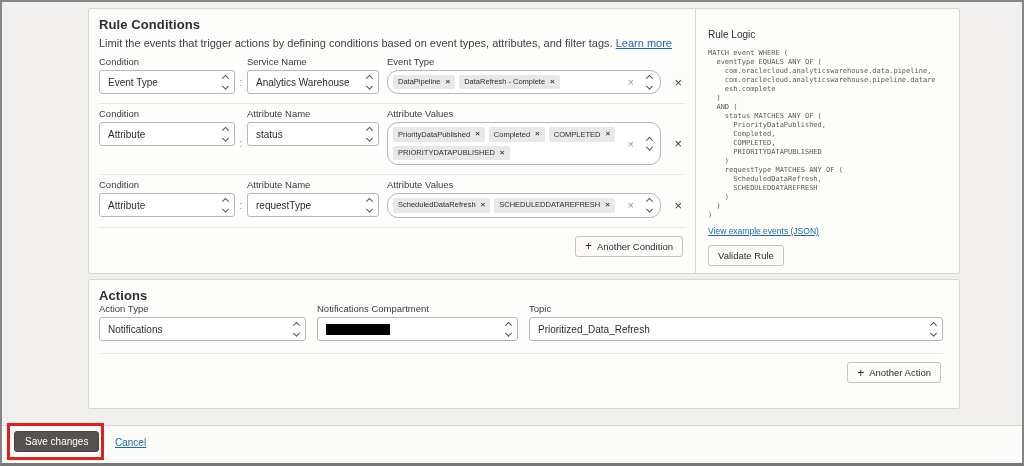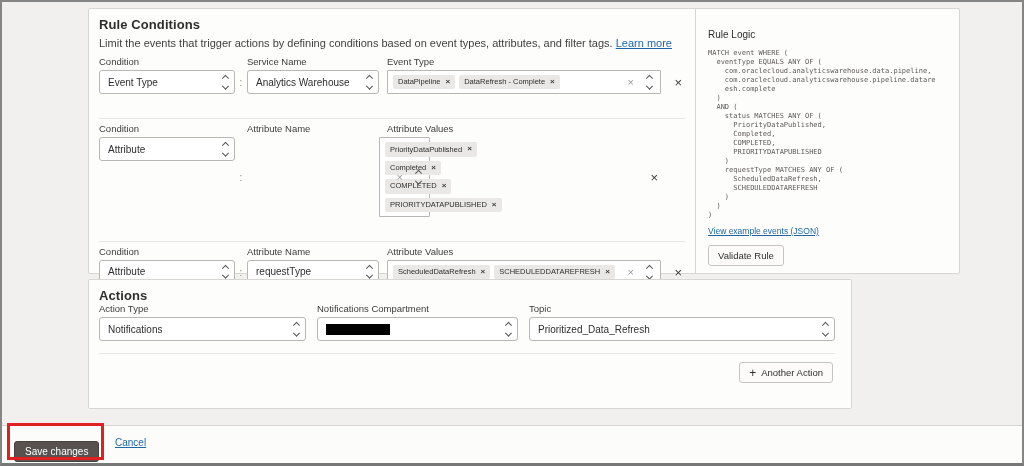--- a/index.html
+++ b/index.html
@@ -9,43 +9,43 @@
     background:#f1f0ee;
     position:relative;
     overflow:hidden;
     color:#333;
   }
   .frame { position:absolute; inset:0; border:2px solid #858585; border-bottom:3px solid #777; pointer-events:none; z-index:50; }
 
   
   .card { position:absolute; background:#fdfdfc; border:1px solid #d8d6d3; border-radius:2px; }
   .card-conditions { left:88px; top:8px; width:872px; height:266px;text-decoration:underline; }
-  .card-actions    { left:88px; top:279px; width:764px; height:130px; }
+  .card-actions    { left:88px; top:279px; width:872px; height:130px; }
 
   .cond-left { position:absolute; left:0; top:0; width:606px; height:100%; padding:8px 10px 0 10px; }
   .logic-panel { position:absolute; left:606px; top:0; right:0; bottom:0; border-left:1px solid #d8d6d3; padding:20px 24px 8px 12px; }
 
   h2 { font-size:13px; font-weight:700; color:#2e2e2e; letter-spacing:.1px; }
   .desc { font-size:11px; color:#3f3f3f; margin-top:5px; margin-bottom:3px; }
   a.lnk { color:#1f66a5; text-decoration:underline; cursor:pointer; }
 
   
-  .cond-row { border-bottom:1px solid #e9e7e4; padding:4px 0 24px 0; }
+  .cond-row { border-bottom:1px solid #e9e7e4; padding:4px 0 9px 0; }
   .row-grid { display:grid; grid-template-columns:136px 12px 132px 8px 1fr 24px; align-items:start; }
   .lbl { font-size:9.5px; color:#3c3c3c; padding-bottom:3px; }
   .colon { font-size:10px; color:#8a8a8a; text-align:center; align-self:center; }
 
   .sel { position:relative; height:24px; border:1px solid #b9b7b4; border-radius:3px; background:#fff;
          font-size:10px; color:#2e2e2e; display:flex; align-items:center; padding:0 20px 0 8px; cursor:pointer; }
   .stepper { position:absolute; right:6px; top:50%; transform:translateY(-50%); display:flex; flex-direction:column; gap:2.5px; }
   .chev { width:5px; height:5px; border:solid #555; border-width:1.4px 1.4px 0 0; }
   .chev.up { transform:rotate(-45deg); }
   .chev.down { transform:rotate(135deg); }
 
-  .tagfield { position:relative; min-height:24px; border:1px solid #b9b7b4; border-radius:1px; background:#fff;
+  .tagfield { position:relative; min-height:24px; border:1px solid #b9b7b4; border-radius:11px; background:#fff;
               display:flex; flex-wrap:wrap; gap:4px; align-content:center; padding:4px 44px 4px 5px; }
   .tagfield .clear-x { position:absolute; right:26px; top:50%; transform:translateY(-50%); color:#9a9a9a; font-size:11px; cursor:pointer; line-height:1; }
   .tagfield .stepper { right:8px; }
   .chip { background:#e9e8e6; border-radius:2px; display:inline-flex; align-items:center; gap:5px;
           font-size:7.5px; color:#2e2e2e; padding:2px 5px; line-height:1.3; white-space:nowrap; }
   .chip .x { font-weight:700; font-size:8px; color:#3d3d3d; cursor:pointer; }
 
   .remove-x { align-self:center; justify-self:end; font-size:13px; color:#3a3a3a; cursor:pointer; line-height:1; padding:2px 3px; }
 
   .btn { display:inline-flex; align-items:center; gap:5px; border:1px solid #c6c4c1; border-radius:3px;
@@ -60,21 +60,21 @@
   .logic-btn-row { margin-top:7px; }
 
   
   .actions-inner { padding:8px 16px 0 10px; }
   .act-grid { display:grid; grid-template-columns:207px 201px 1fr; column-gap:11px; margin-top:0; }
   .redact { width:64px; height:11px; background:#000; }
   .act-divider { border-top:1px solid #e9e7e4; margin-top:12px; }
 
   
   .footer-band { position:absolute; left:2px; right:2px; top:425px; bottom:3px; background:#fcfcfa; border-top:1px solid #d8d6d3; }
-  .save-btn { position:absolute; left:14px; top:441px; background:#575250; color:#fff; font-size:10px;
+  .save-btn { position:absolute; left:14px; top:431px; background:#575250; color:#fff; font-size:10px;
               border:1px solid #45413f; border-radius:3px; padding:4px 10px; cursor:pointer; z-index:10; }
   .annotation { position:absolute; left:7px; top:423px; width:97px; height:37px; border:3px solid #e02020; z-index:20; pointer-events:none; }
   .cancel-lnk { position:absolute; left:115px; top:437px; font-size:10px; z-index:10; }
 </style>
 </head>
 <body>
 
 <div class="frame"></div>
 
 <div class="card card-conditions">
@@ -139,20 +139,27 @@
         <div></div>
 
         <div class="sel">
           <span>Attribute</span>
           <span class="stepper">
               <i class="chev up"></i>
               <i class="chev down"></i>
             </span>
         </div>
         <div class="colon">:</div>
+        <div class="sel">
+          <span>status</span>
+          <span class="stepper">
+              <i class="chev up"></i>
+              <i class="chev down"></i>
+            </span>
+        </div>
         <div></div>
         <div class="tagfield">
           <span class="chip">
               <span>PriorityDataPublished</span>
               <span class="x">×</span>
             </span>
           <span class="chip">
               <span>Completed</span>
               <span class="x">×</span>
             </span>

